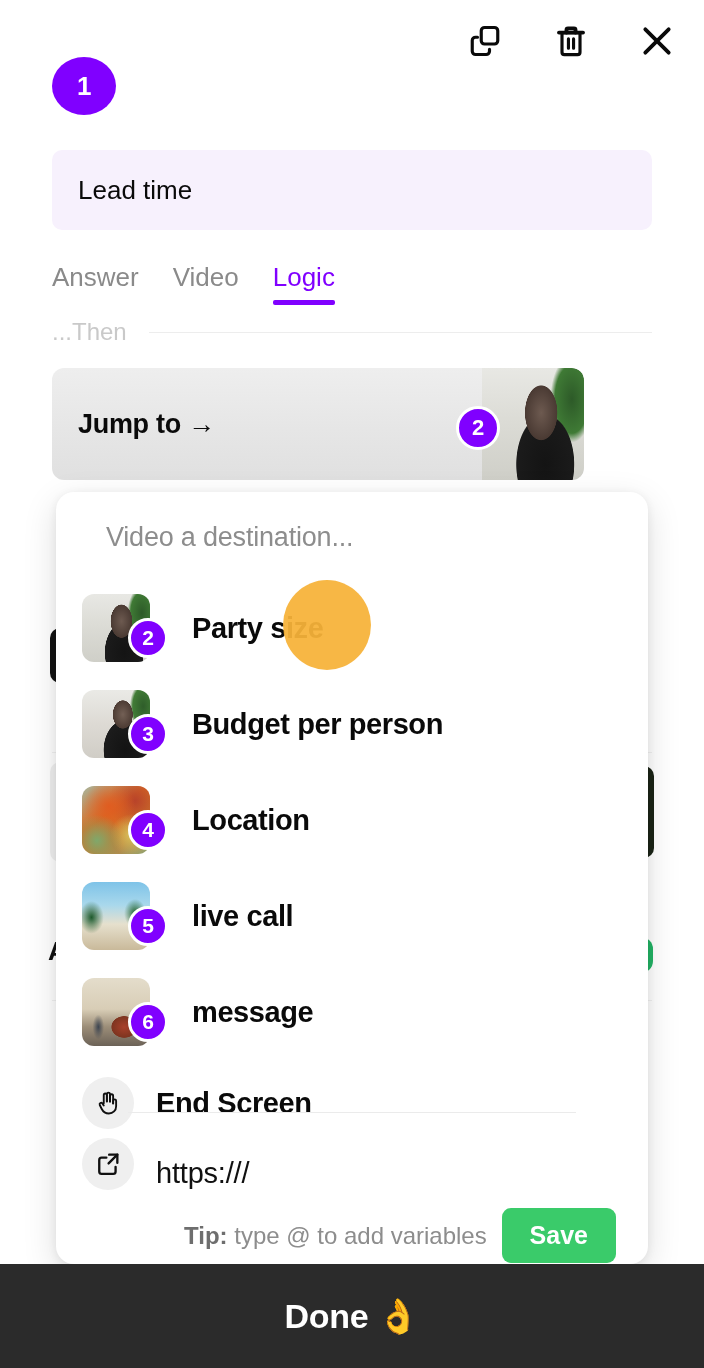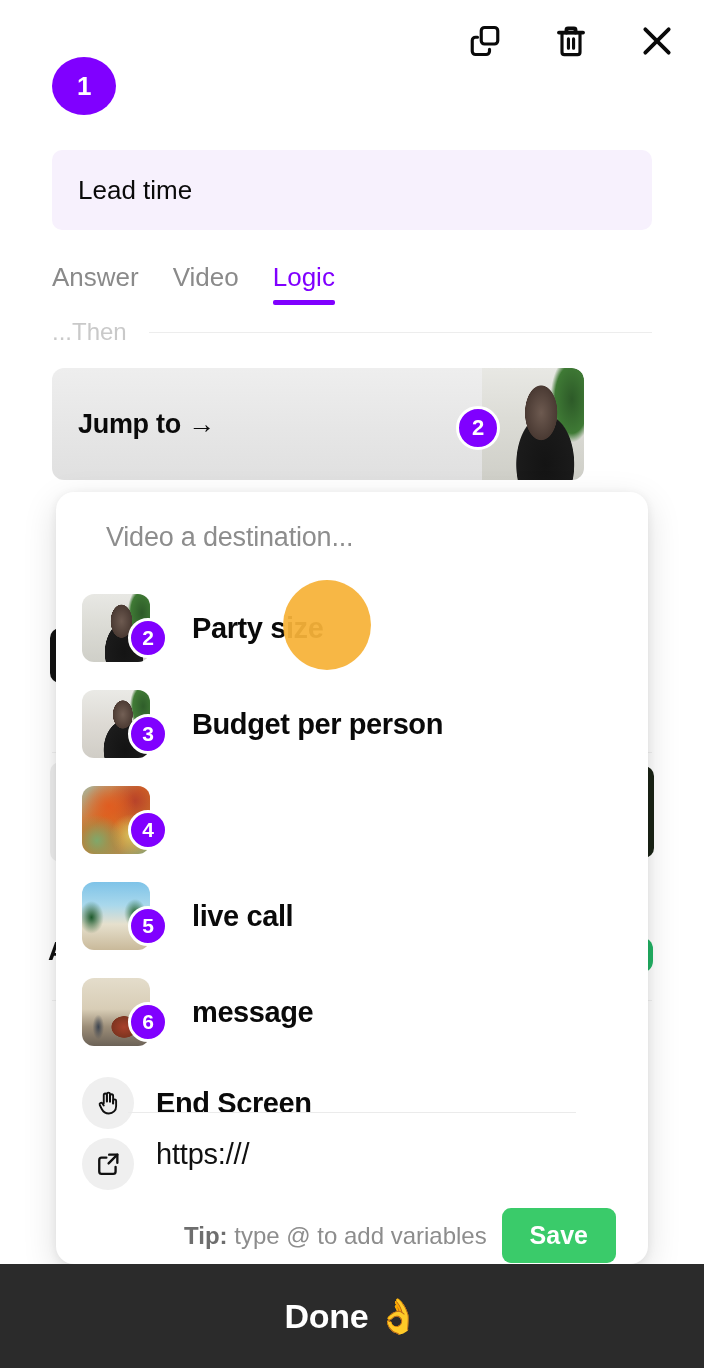--- a/index.html
+++ b/index.html
@@ -210,21 +210,21 @@
     letter-spacing: -0.4px;
   }
 
   .divider {
     position: absolute; left: 72px; right: 72px;
     height: 1px; background: #ebebeb;
   }
 
   .url-row {
     position: absolute; left: 26px; top: 646px;
-    display: flex; align-items: flex-start;
+    display: flex; align-items: flex-end;
   }
   .url-text {
     margin-left: 22px;
     font-size: 29px; color: #111; font-weight: 400;
     letter-spacing: -0.2px;
   }
 
   .tip-row {
     position: absolute;
     left: 128px; top: 716px; right: 32px;
@@ -393,20 +393,21 @@
         <div class="dest-label">Budget per person</div>
       </div>
 
       <div class="dest-item">
         <div class="thumb-wrap">
           <div class="thumb">
               <div class="art-map"></div>
             </div>
           <div class="thumb-badge">4</div>
         </div>
+        <div class="dest-label">Location</div>
       </div>
 
       <div class="dest-item">
         <div class="thumb-wrap">
           <div class="thumb">
               <div class="art-beach"></div>
             </div>
           <div class="thumb-badge">5</div>
         </div>
         <div class="dest-label">live call</div>

